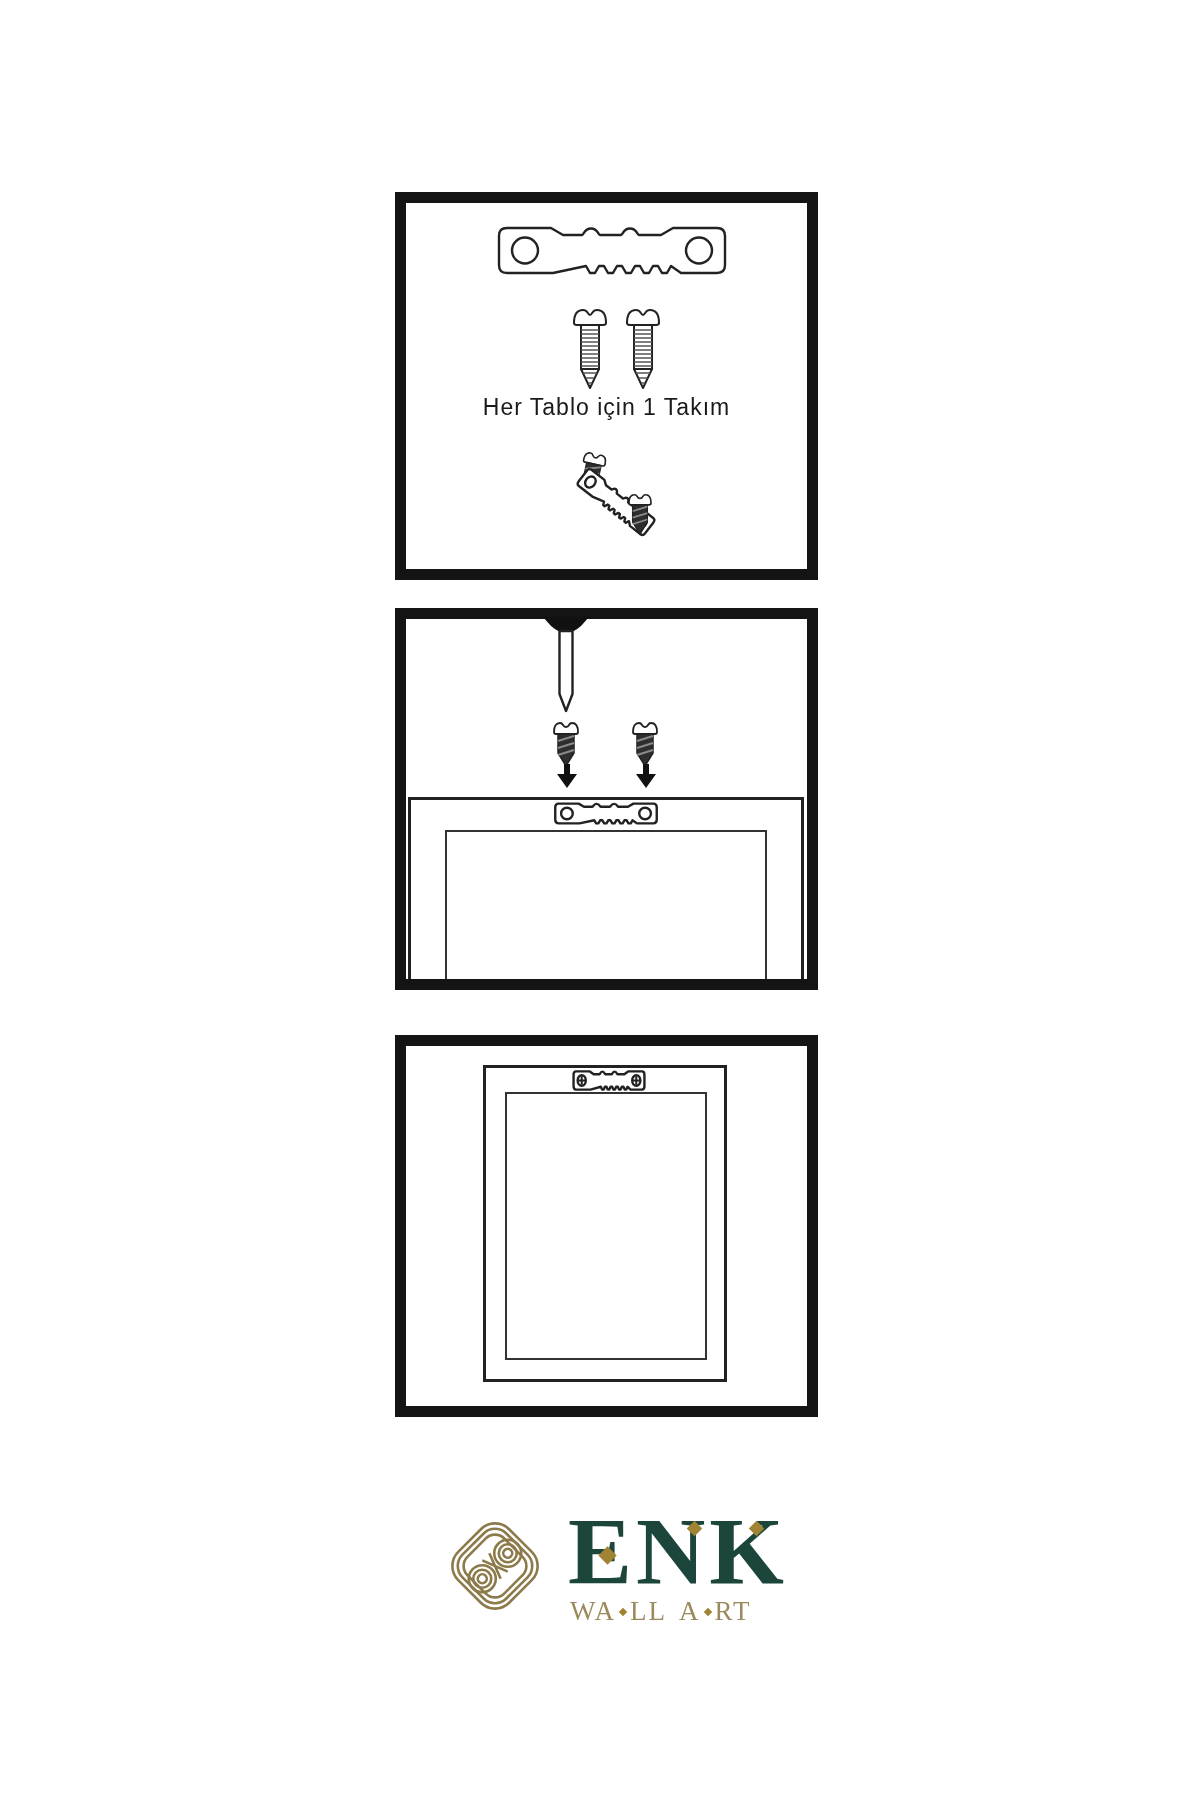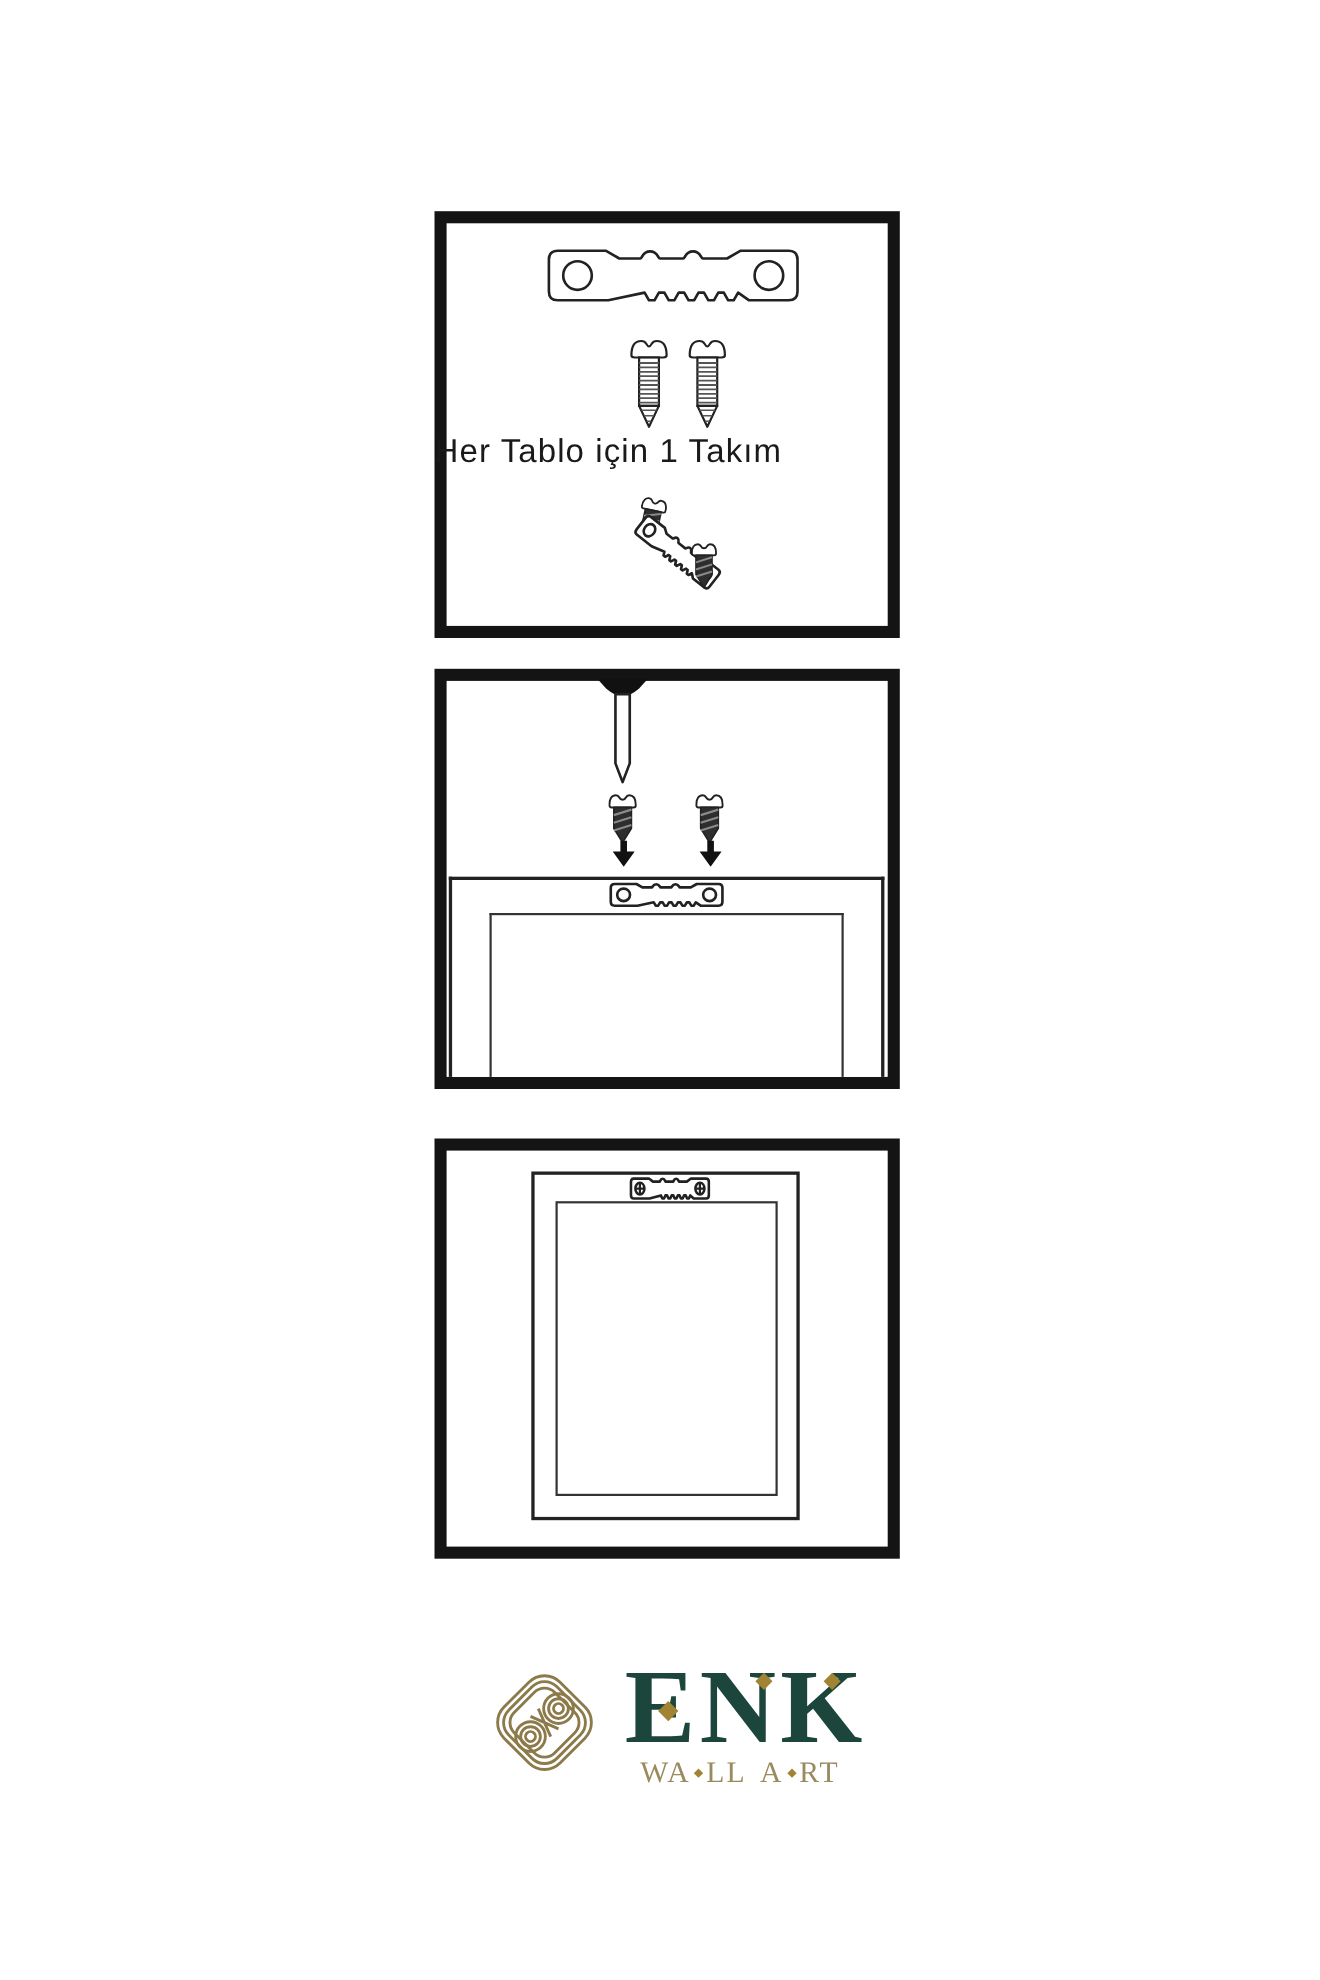--- a/index.html
+++ b/index.html
@@ -4,34 +4,34 @@
 <style>
   html,body{margin:0;padding:0;background:#ffffff;}
   .stage{position:relative;width:1200px;height:1800px;background:#ffffff;overflow:hidden;
          font-family:"Liberation Sans",sans-serif;}
   .abs{position:absolute;}
   .panel{position:absolute;left:395px;width:423px;box-sizing:border-box;
          border:11px solid #141414;background:#ffffff;}
   #panel1{top:192px;height:388px;}
   #panel2{top:608px;height:382px;}
   #panel3{top:1035px;height:382px;}
-  .caption{position:absolute;left:395px;width:423px;top:394px;
-           font-size:30px;letter-spacing:1px;color:#1a1a1a;}
+  .caption{position:absolute;left:395px;width:423px;top:394px;text-align:center;
+           font-size:23px;letter-spacing:1px;color:#1a1a1a;}
   .frame-outer2{position:absolute;left:408px;top:797px;width:396px;height:182px;box-sizing:border-box;
                 border:3px solid #222;border-bottom:none;background:#fff;}
   .frame-inner2{position:absolute;left:445px;top:830px;width:322px;height:149px;box-sizing:border-box;
                 border:2px solid #333;border-bottom:none;background:#fff;}
   .frame-outer3{position:absolute;left:483px;top:1065px;width:244px;height:317px;box-sizing:border-box;
                 border:3px solid #222;background:#fff;}
   .frame-inner3{position:absolute;left:505px;top:1092px;width:202px;height:268px;box-sizing:border-box;
                 border:2px solid #333;background:#fff;}
   .brand{position:absolute;left:568px;top:1504px;width:230px;height:100px;
          font-family:"Liberation Serif",serif;font-weight:bold;font-size:96px;line-height:96px;
          letter-spacing:4px;color:#1c463c;}
-  .tagline{position:absolute;left:582px;top:1596px;display:flex;align-items:center;
+  .tagline{position:absolute;left:570px;top:1596px;display:flex;align-items:center;
            font-family:"Liberation Serif",serif;font-size:27px;letter-spacing:2px;color:#9a8a5e;}
   .tag-dot{width:6px;height:6px;background:#a08434;transform:rotate(45deg);margin:0 4px;}
   .diamond{position:absolute;background:#a08434;transform:rotate(45deg);}
   .d1{left:601px;top:1549px;width:13px;height:13px;}
   .d2{left:689px;top:1523px;width:11px;height:11px;}
   .d3{left:751px;top:1523px;width:11px;height:11px;}
   svg{display:block;}
 </style>
 </head>
 <body>

